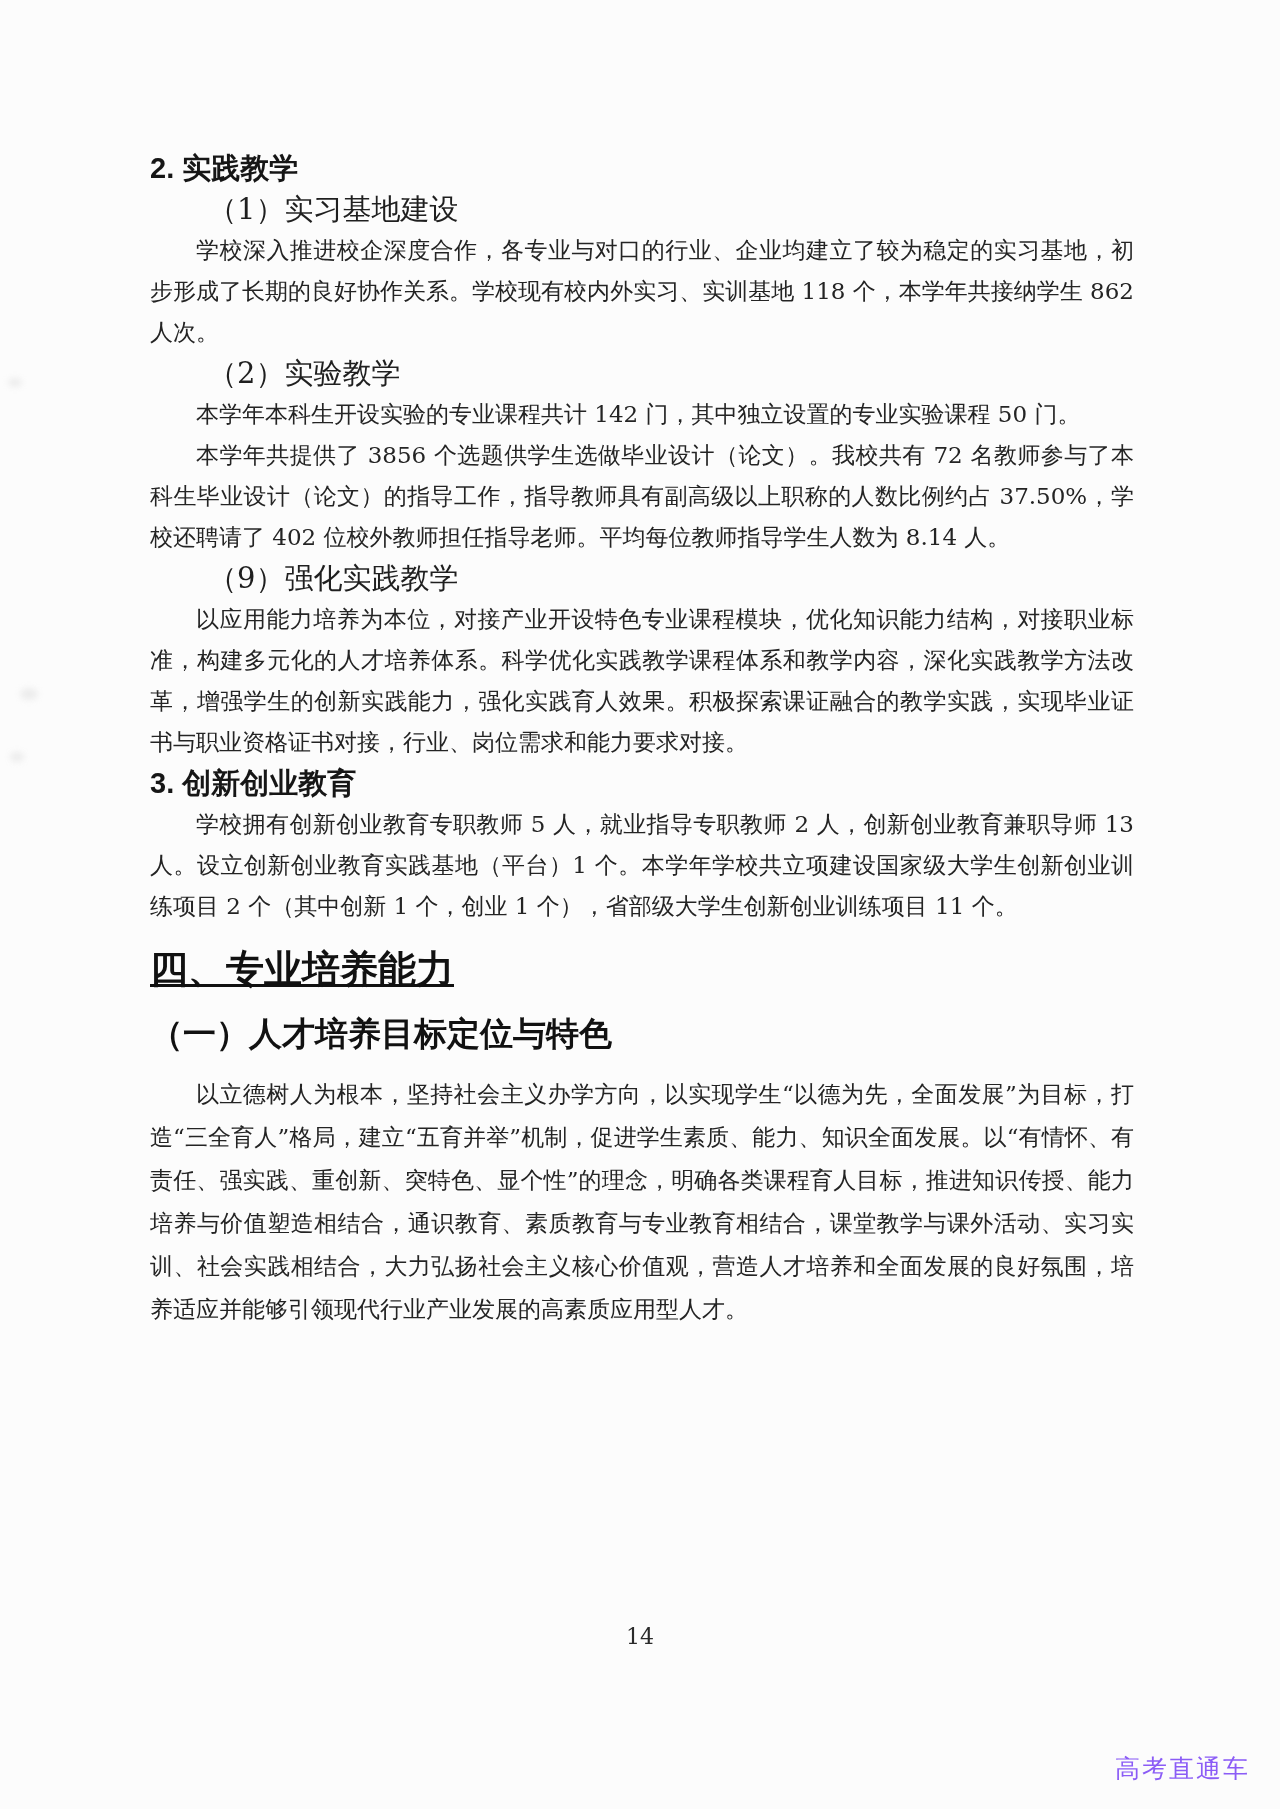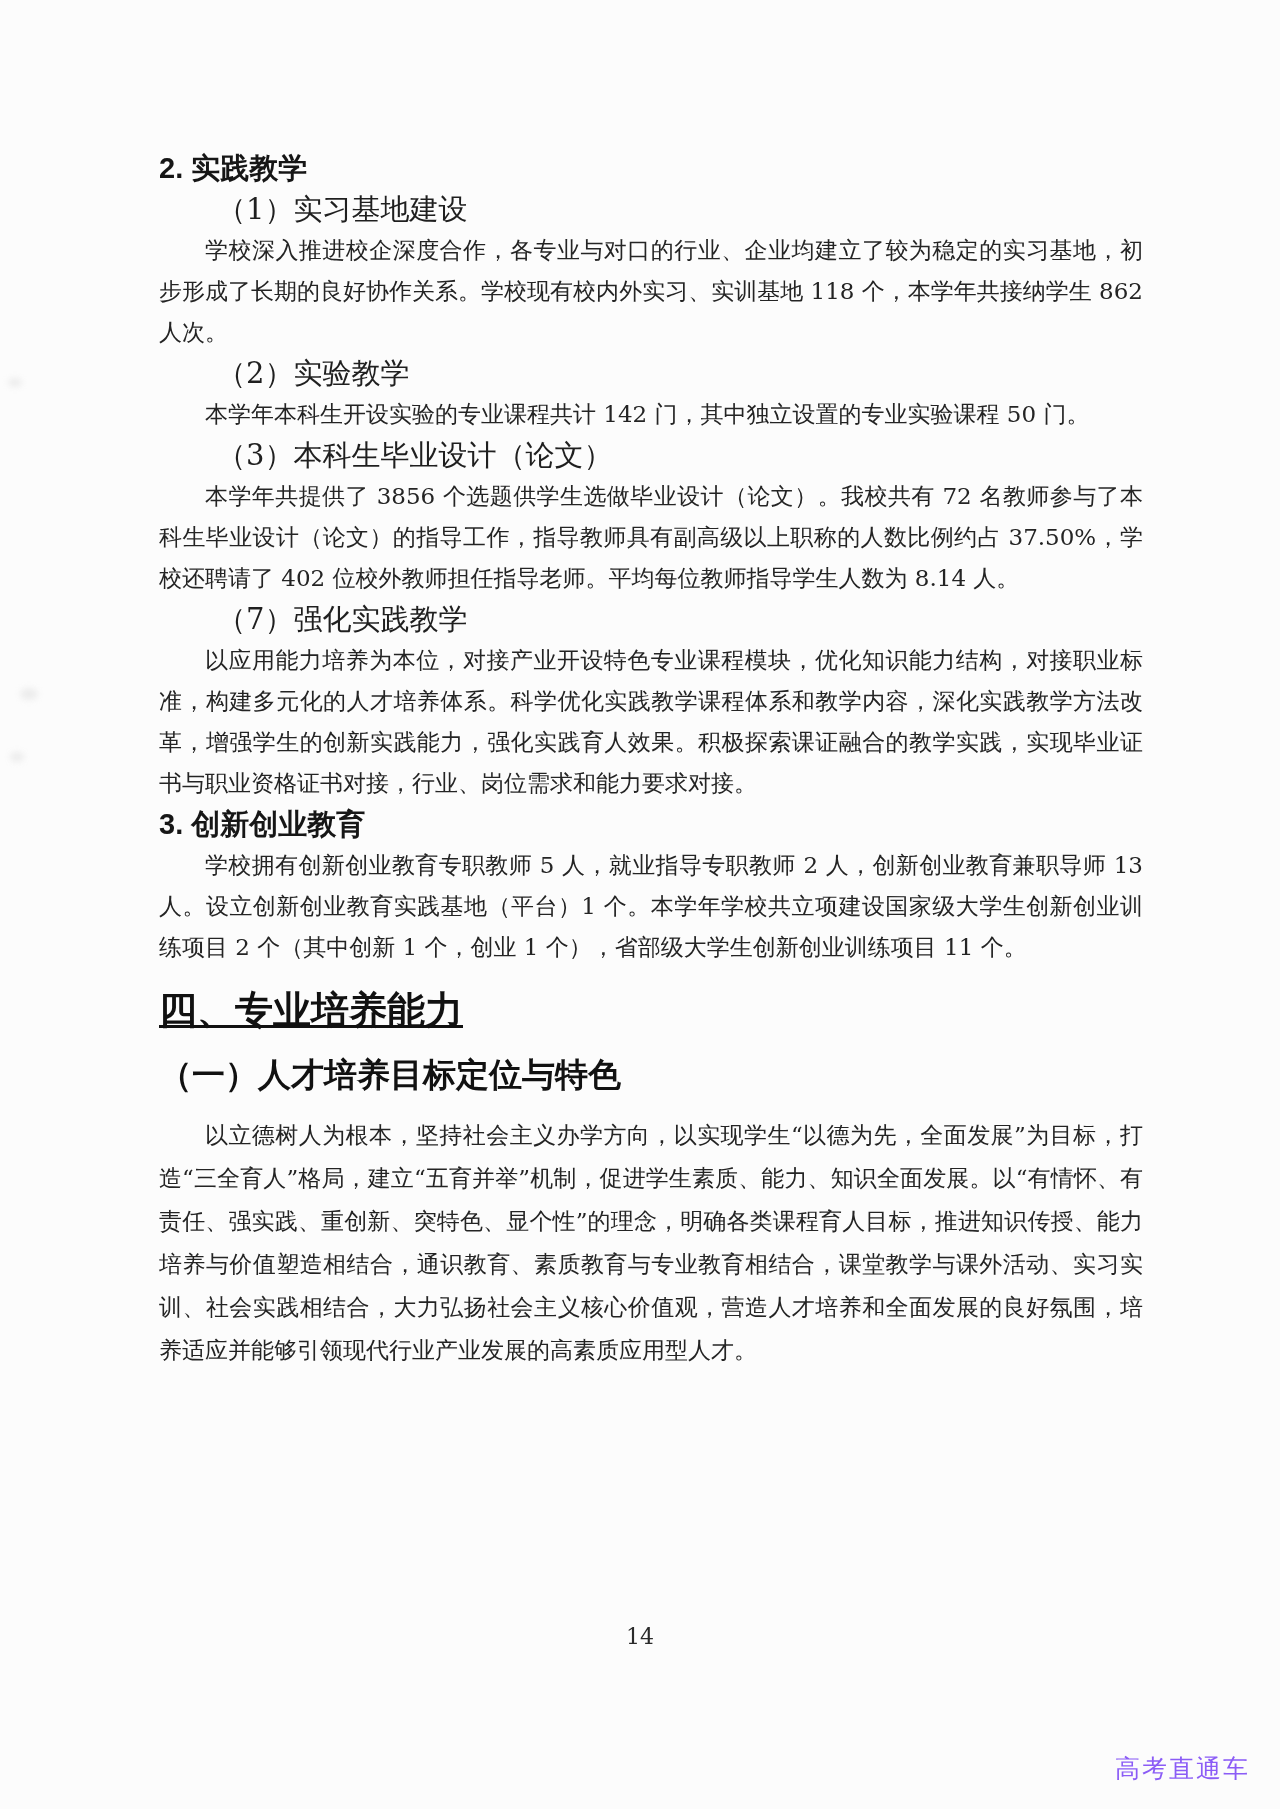--- a/index.html
+++ b/index.html
@@ -15,21 +15,20 @@
     background: #fcfcfc;
     overflow: hidden;
     color: #1f1f1f;
     font-family: "DejaVu Serif", serif;
   }
   .text-column {
     position: absolute;
     left: 150px;
     top: 148px;
     width: 984px;
-    margin-left: 9px;
   }
   .num-heading {
     margin: 0;
     font-family: "Liberation Sans", sans-serif;
     font-weight: 700;
     font-size: 29px;
     line-height: 41px;
     color: #161616;
   }
   .sub-title {
@@ -107,25 +106,24 @@
     <h3 class="num-heading">2. 实践教学</h3>
 
     <p class="sub-title">（1）实习基地建设</p>
 
     <p class="para">学校深入推进校企深度合作，各专业与对口的行业、企业均建立了较为稳定的实习基地，初步形成了长期的良好协作关系。学校现有校内外实习、实训基地 118 个，本学年共接纳学生 862 人次。</p>
 
     <p class="sub-title">（2）实验教学</p>
 
     <p class="para">本学年本科生开设实验的专业课程共计 142 门，其中独立设置的专业实验课程 50 门。</p>
 
-    <p class="sub-title">（3）本科生毕业设计（论文）</p>
 
     <p class="para">本学年共提供了 3856 个选题供学生选做毕业设计（论文）。我校共有 72 名教师参与了本科生毕业设计（论文）的指导工作，指导教师具有副高级以上职称的人数比例约占 37.50%，学校还聘请了 402 位校外教师担任指导老师。平均每位教师指导学生人数为 8.14 人。</p>
 
-    <p class="sub-title">（7）强化实践教学</p>
+    <p class="sub-title">（9）强化实践教学</p>
 
     <p class="para">以应用能力培养为本位，对接产业开设特色专业课程模块，优化知识能力结构，对接职业标准，构建多元化的人才培养体系。科学优化实践教学课程体系和教学内容，深化实践教学方法改革，增强学生的创新实践能力，强化实践育人效果。积极探索课证融合的教学实践，实现毕业证书与职业资格证书对接，行业、岗位需求和能力要求对接。</p>
 
     <h3 class="num-heading">3. 创新创业教育</h3>
 
     <p class="para">学校拥有创新创业教育专职教师 5 人，就业指导专职教师 2 人，创新创业教育兼职导师 13 人。设立创新创业教育实践基地（平台）1 个。本学年学校共立项建设国家级大学生创新创业训练项目 2 个（其中创新 1 个，创业 1 个），省部级大学生创新创业训练项目 11 个。</p>
 
     <h1 class="major-heading">四、专业培养能力</h1>
 
     <h2 class="minor-heading">（一）人才培养目标定位与特色</h2>

